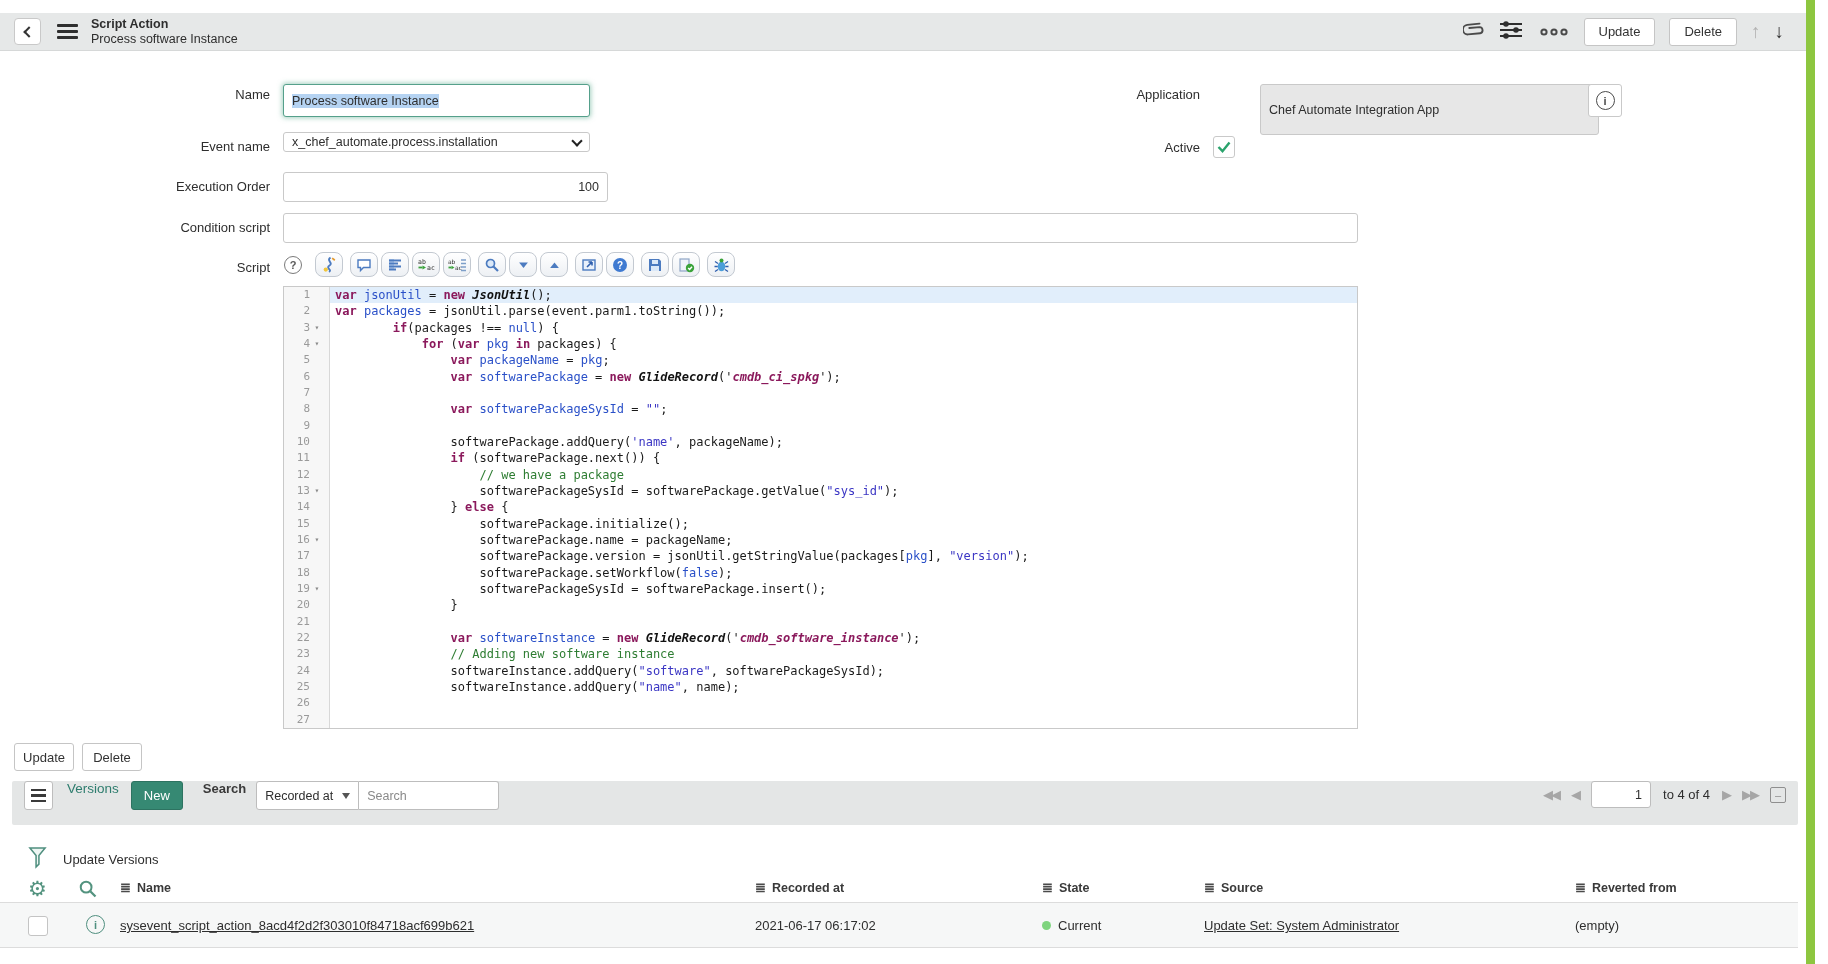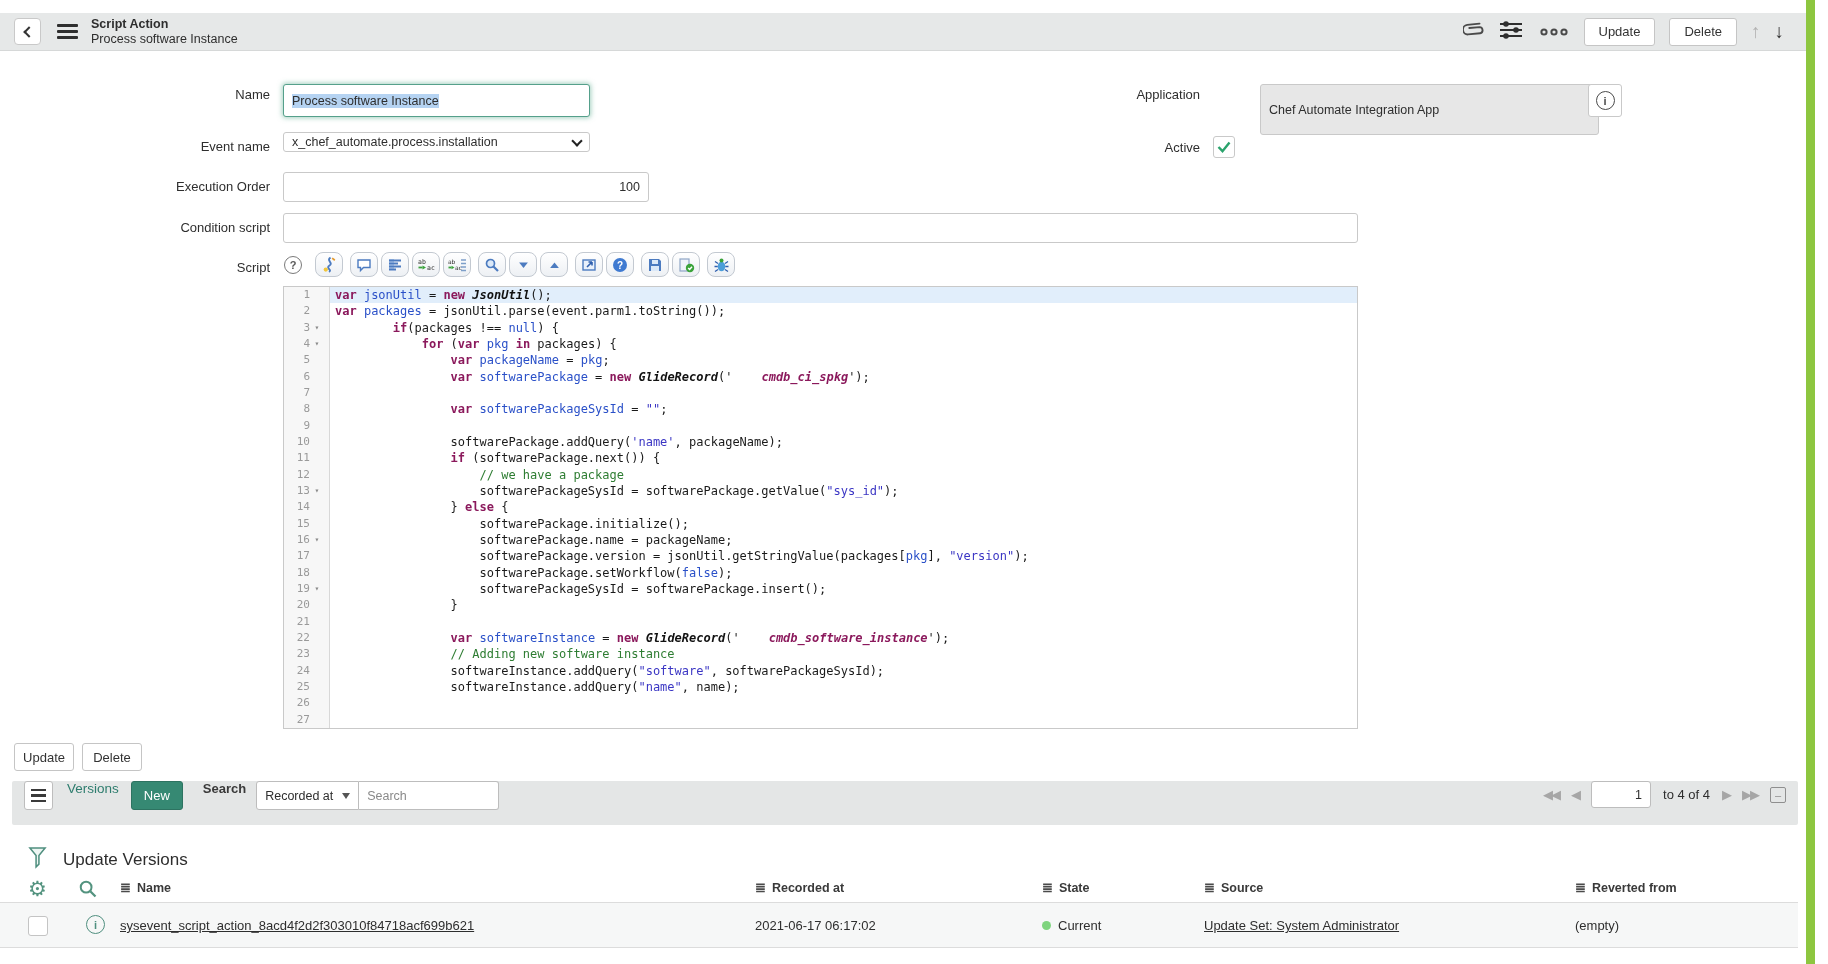--- a/index.html
+++ b/index.html
@@ -48,21 +48,21 @@
   .gutter { width:46px; background:#f7f7f7; border-right:1px solid #d8d8d8; }
   .gln { height:16.33px; line-height:16.33px; display:flex; }
   .gln .num { width:26px; text-align:right; color:#9a9a9a; font-size:11px; }
   .gln .fold { width:14px; text-align:center; color:#8a8a8a; font-size:8px; line-height:16.33px; }
   .code { flex:1; }
   .cln { height:16.33px; line-height:16.33px; white-space:pre; padding-left:5px; }
   .cln.active { background:#e1eefb; }
   .tk-k { color:#8b195c; font-weight:bold; }
   .tk-d { color:#2a50c8; }
   .tk-s { color:#3b36c4; }
-  .tk-t { color:#8b195c; font-weight:bold; font-style:italic;margin-left:29px; }
+  .tk-t { color:#8b195c; font-weight:bold; font-style:italic; }
   .tk-c { color:#2e7d32; }
   .tk-b { color:#111; font-weight:bold; font-style:italic; }
   .tk-p { color:#1a1a1a; }
 
   
   .listbar { left:12px; top:781px; width:1786px; height:44px; background:#e4e6e6; border-radius:2px; display:flex; align-items:flex-start; padding:0 12px; }
   .lb-hamb { width:29px; height:29px; background:#fff; border:1px solid #bdbdbd; border-radius:3px; display:flex; flex-direction:column; align-items:center; justify-content:center; gap:3px; }
   .lb-hamb i { display:block; width:15px; height:2.5px; background:#3a3a3a; }
   .lb-title { color:#2e7d6e; font-size:13.5px; margin-left:14px; }
   .lb-new { background:#368973; color:#fff; border:1px solid #2d7361; border-radius:3px; height:29px; padding:0 12px; font-size:13px; display:flex; align-items:center; margin-left:12px; }
@@ -71,21 +71,21 @@
   .tri-down { width:0; height:0; border-left:4.5px solid transparent; border-right:4.5px solid transparent; border-top:6px solid #555; margin-left:auto; }
   .lb-input { background:#fff; border:1px solid #bdbdbd; border-left:none; border-radius:0 3px 3px 0; height:29px; width:140px; font-size:12.5px; padding:0 8px; font-family:"Liberation Sans",sans-serif; color:#333; }
   .lb-input::placeholder { color:#8a8a8a; }
   .pag { margin-left:auto; display:flex; align-items:center; gap:12px; }
   .pg-ar { font-size:13px; color:#a6a6a6; letter-spacing:-2px; }
   .pg-input { width:60px; height:27px; background:#fff; border:1px solid #bdbdbd; border-radius:3px; display:flex; align-items:center; justify-content:flex-end; padding:0 8px; font-size:12.5px; }
   .pg-text { font-size:13px; }
   .pg-min { width:16px; height:16px; border:1.5px solid #8f8f8f; border-radius:2px; color:#8f8f8f; font-size:11px; display:flex; align-items:center; justify-content:center; }
 
   .crumb { left:28px; top:846px; display:flex; align-items:center; gap:16px; }
-  .crumb .txt { font-size:17px; }
+  .crumb .txt { font-size:13px; }
 
   .cols-hdr { left:0; top:878px; width:1798px; height:24px; }
   .colh { position:absolute; font-size:12.5px; font-weight:bold; color:#3a3a3a; display:flex; gap:6px; align-items:center; }
   .eq { font-size:13px; color:#4a4a4a; font-weight:bold; }
   .lrow { left:0; top:902px; width:1798px; height:46px; background:#f6f7f7; border-top:1px solid #dcdcdc; border-bottom:1px solid #dcdcdc; }
   .cell { position:absolute; top:15px; font-size:13px; color:#2e2e2e; }
   .linkcell { text-decoration:underline; }
   .dot { display:inline-block; width:9px; height:9px; border-radius:50%; background:#7ed47e; margin-right:7px; }
   .rowcheck { position:absolute; left:28px; top:13px; width:20px; height:20px; background:#fff; border:1px solid #c4c4c4; border-radius:3px; }
   .icirc.teal { border-color:#4f8f7f; color:#4f8f7f; }
@@ -151,21 +151,21 @@
 
 <div class="abs finput focus" style="left:283px; top:84px; width:307px; height:33px;">
   <span class="sel-text">Process software Instance</span>
 </div>
 
 <div class="abs finput" style="left:283px; top:132px; width:307px; height:20px;">
   <span>x_chef_automate.process.installation</span>
   <span class="chev-down"></span>
 </div>
 
-<div class="abs finput rightal" style="left:283px; top:172px; width:366px; height:30px;">
+<div class="abs finput rightal" style="left:283px; top:172px; width:325px; height:30px;">
   <span>100</span>
 </div>
 
 <div class="abs finput" style="left:283px; top:213px; width:1075px; height:30px;">
   <span></span>
 </div>
 
 <div class="abs finput ro" style="left:1260px; top:84px; width:339px; height:51px;">
   <span>Chef Automate Integration App</span>
 </div>

